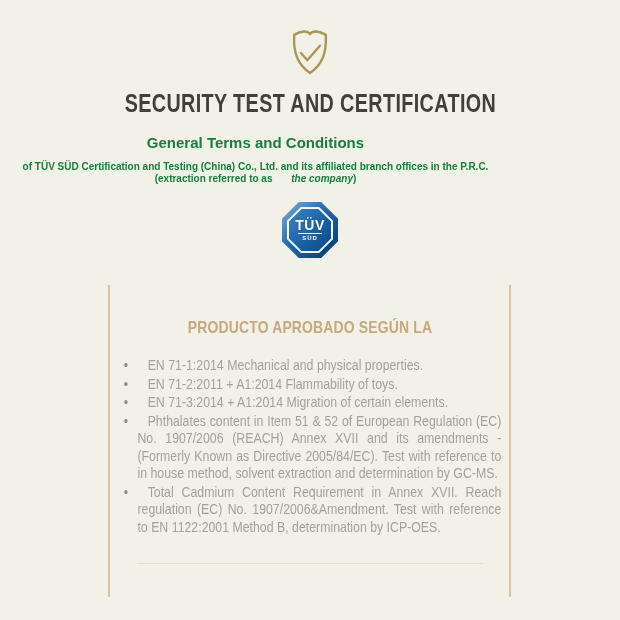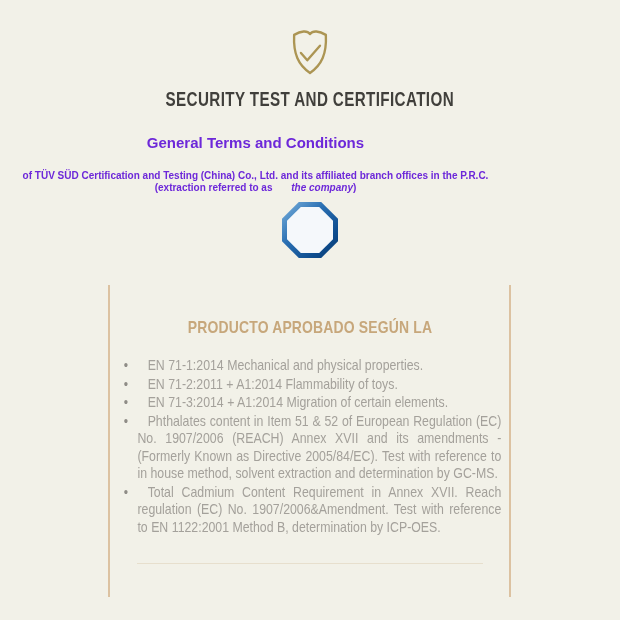--- a/index.html
+++ b/index.html
@@ -15,28 +15,28 @@
   .squeeze { display:inline-block; transform:scaleX(0.76); transform-origin:50% 50%; white-space:nowrap; }
   .squeeze-mid { display:inline-block; transform:scaleX(0.82); transform-origin:50% 50%; white-space:nowrap; }
 
   
   .shield-wrap { position:absolute; top:24px; left:0; width:620px; text-align:center; }
 
   
   .main-title {
     position:absolute; top:88px; left:0; width:620px;
     text-align:center;
-    font-size:20px; font-weight:700; color:#403f3b;
+    font-size:26px; font-weight:700; color:#403f3b;
     letter-spacing:0.5px;
   }
 
   
-  .terms { position:absolute; top:134px; left:0; width:511px; text-align:center; color:#6d28d9; }
+  .terms { position:absolute; top:134px; left:0; width:511px; text-align:center; color:#15803d; }
   .terms-heading { font-size:15px; font-weight:700; line-height:18px; }
-  .terms-line1 { font-size:10px; font-weight:700; line-height:13px; margin-top:17px; }
+  .terms-line1 { font-size:10px; font-weight:700; line-height:13px; margin-top:8px; }
   .terms-line2 { font-size:10px; font-weight:700; line-height:12px; }
   .terms-line2 .it { font-style:italic;padding-left:16px; }
 
   
   .logo-wrap { position:absolute; top:202px; left:0; width:620px; display:flex; justify-content:center; }
   .octa { clip-path:polygon(30% 0,70% 0,100% 30%,100% 70%,70% 100%,30% 100%,0 70%,0 30%); }
   .logo-outer {
     position:relative; width:56px; height:56px;
     background:linear-gradient(135deg,#7db3de 0%,#2a6fb2 40%,#0e4d8f 75%,#093a6f 100%);
     filter:drop-shadow(0 1px 1px rgba(0,0,0,0.35));
@@ -107,20 +107,25 @@
 
   <div class="terms">
     <div class="terms-heading">General Terms and Conditions</div>
     <div class="terms-line1">of TÜV SÜD Certification and Testing (China) Co., Ltd. and its affiliated branch offices in the P.R.C.</div>
     <div class="terms-line2"><span>(extraction referred to as </span><span class="it">the company</span><span>)</span></div>
   </div>
 
   <div class="logo-wrap">
     <div class="logo-outer octa">
       <div class="logo-ring octa"></div>
+      <div class="logo-core octa">
+        <div class="logo-tuv">TÜV</div>
+        <div class="logo-sep"></div>
+        <div class="logo-sud">SÜD</div>
+      </div>
     </div>
   </div>
 
   <div class="cert-box">
     <div class="cert-heading">
       <span class="line"><span class="squeeze-mid">PRODUCTO APROBADO SEGÚN LA</span></span>
     </div>
 
     <div class="cert-list-outer">
       <ul class="cert-list">

